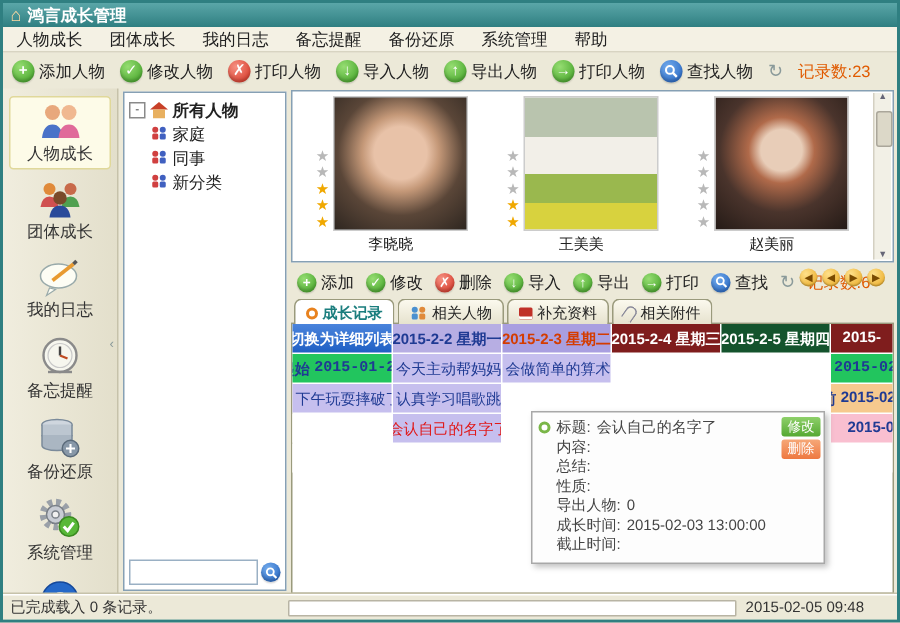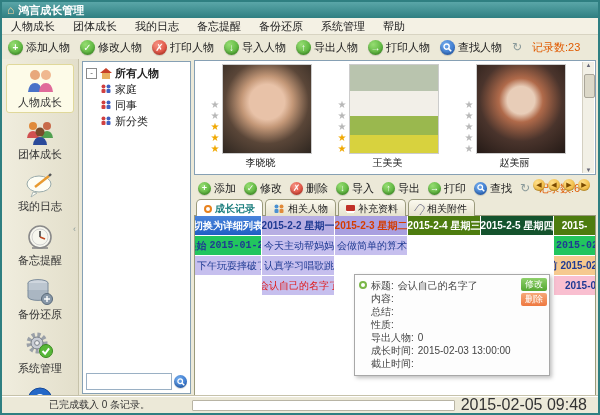--- a/index.html
+++ b/index.html
@@ -83,21 +83,21 @@
   
   .tabpage{position:absolute;top:155px;left:0;right:0;bottom:0;background:#fff;
     border:1px solid #9a9a7c;box-sizing:border-box;}
   .gtable{position:absolute;top:156px;left:1px;right:1px;display:grid;
     grid-template-columns:66px 72px 72px 72px 72px 1fr;gap:1px;background:#fff;z-index:1;}
   .gtable>div{height:19px;display:flex;align-items:center;justify-content:center;
     font-size:10px;overflow:hidden;white-space:nowrap;}
   .hcorner{background:linear-gradient(#4a84dc,#1f5fc4);color:#fff;font-weight:bold;cursor:pointer;}
   .hc-light{background:#b7aee3;color:#1f3a93;font-weight:bold;}
   .hc-mid{background:#a99fe0;color:#d43c00;font-weight:bold;}
-  .hc-purple{background:#4d7c0f;color:#fff;font-weight:bold;}
+  .hc-purple{background:#7f1d1d;color:#fff;font-weight:bold;}
   .hc-pink{background:#14532d;color:#fff;font-weight:bold;}
   .rl-blue{background:#22c55e;color:#1f3a93;font-weight:bold;gap:3px;font-family:Liberation Mono, monospace;}
   .rl-orange{background:#f6c98e;color:#1f3a93;font-weight:bold;gap:3px;}
   .rl-pink{background:#f9bfd0;color:#1f3a93;font-weight:bold;gap:12px;}
   .cell{background:#fff;color:#1f3a93;justify-content:flex-start !important;padding-left:2px;}
   .cell.filled{background:#c6bfee;}
   .cell.redtext{color:#e01818;justify-content:center !important;}
   
   .tip{position:absolute;left:352px;top:272px;width:196px;background:#fdfdfd;
     border:1px solid #a8a8a8;box-shadow:2px 2px 4px rgba(0,0,0,.25);padding:4px 6px 5px 16px;
@@ -107,23 +107,23 @@
     border:2px solid #7ab648;background:#fff;box-sizing:border-box;}
   .tip-acts{position:absolute;right:2px;top:3px;display:flex;flex-direction:column;gap:2px;}
   .tip-act{width:26px;height:13px;border-radius:2px;color:#fff;font-size:9px;text-align:center;
     line-height:13px;cursor:pointer;}
   .act-edit{background:linear-gradient(#8ed06a,#55a832);}
   .act-del{background:linear-gradient(#f6a878,#ee7840);}
   
   .statusbar{position:absolute;left:0;right:0;bottom:0;height:16px;background:#ece9d8;
     border-top:1px solid #fff;box-shadow:0 -1px 0 #c6c2aa;display:flex;align-items:center;
     font-size:10px;color:#333;}
-  .sb-left{padding-left:5px;width:185px;text-align:center;}
+  .sb-left{padding-left:5px;width:185px;}
   .sb-progress{flex:1;height:9px;background:#fff;border:1px solid #b8b4a4;border-radius:1px;margin-right:6px;}
-  .sb-time{padding-right:11px;font-size:16px;}
+  .sb-time{padding-right:22px;font-size:10px;}
   svg{display:block;}
 </style>
 </head>
 <body>
 
 <div id="app">
 
   <div class="titlebar">
     <span class="house">⌂</span>
     <span>鸿言成长管理</span>

